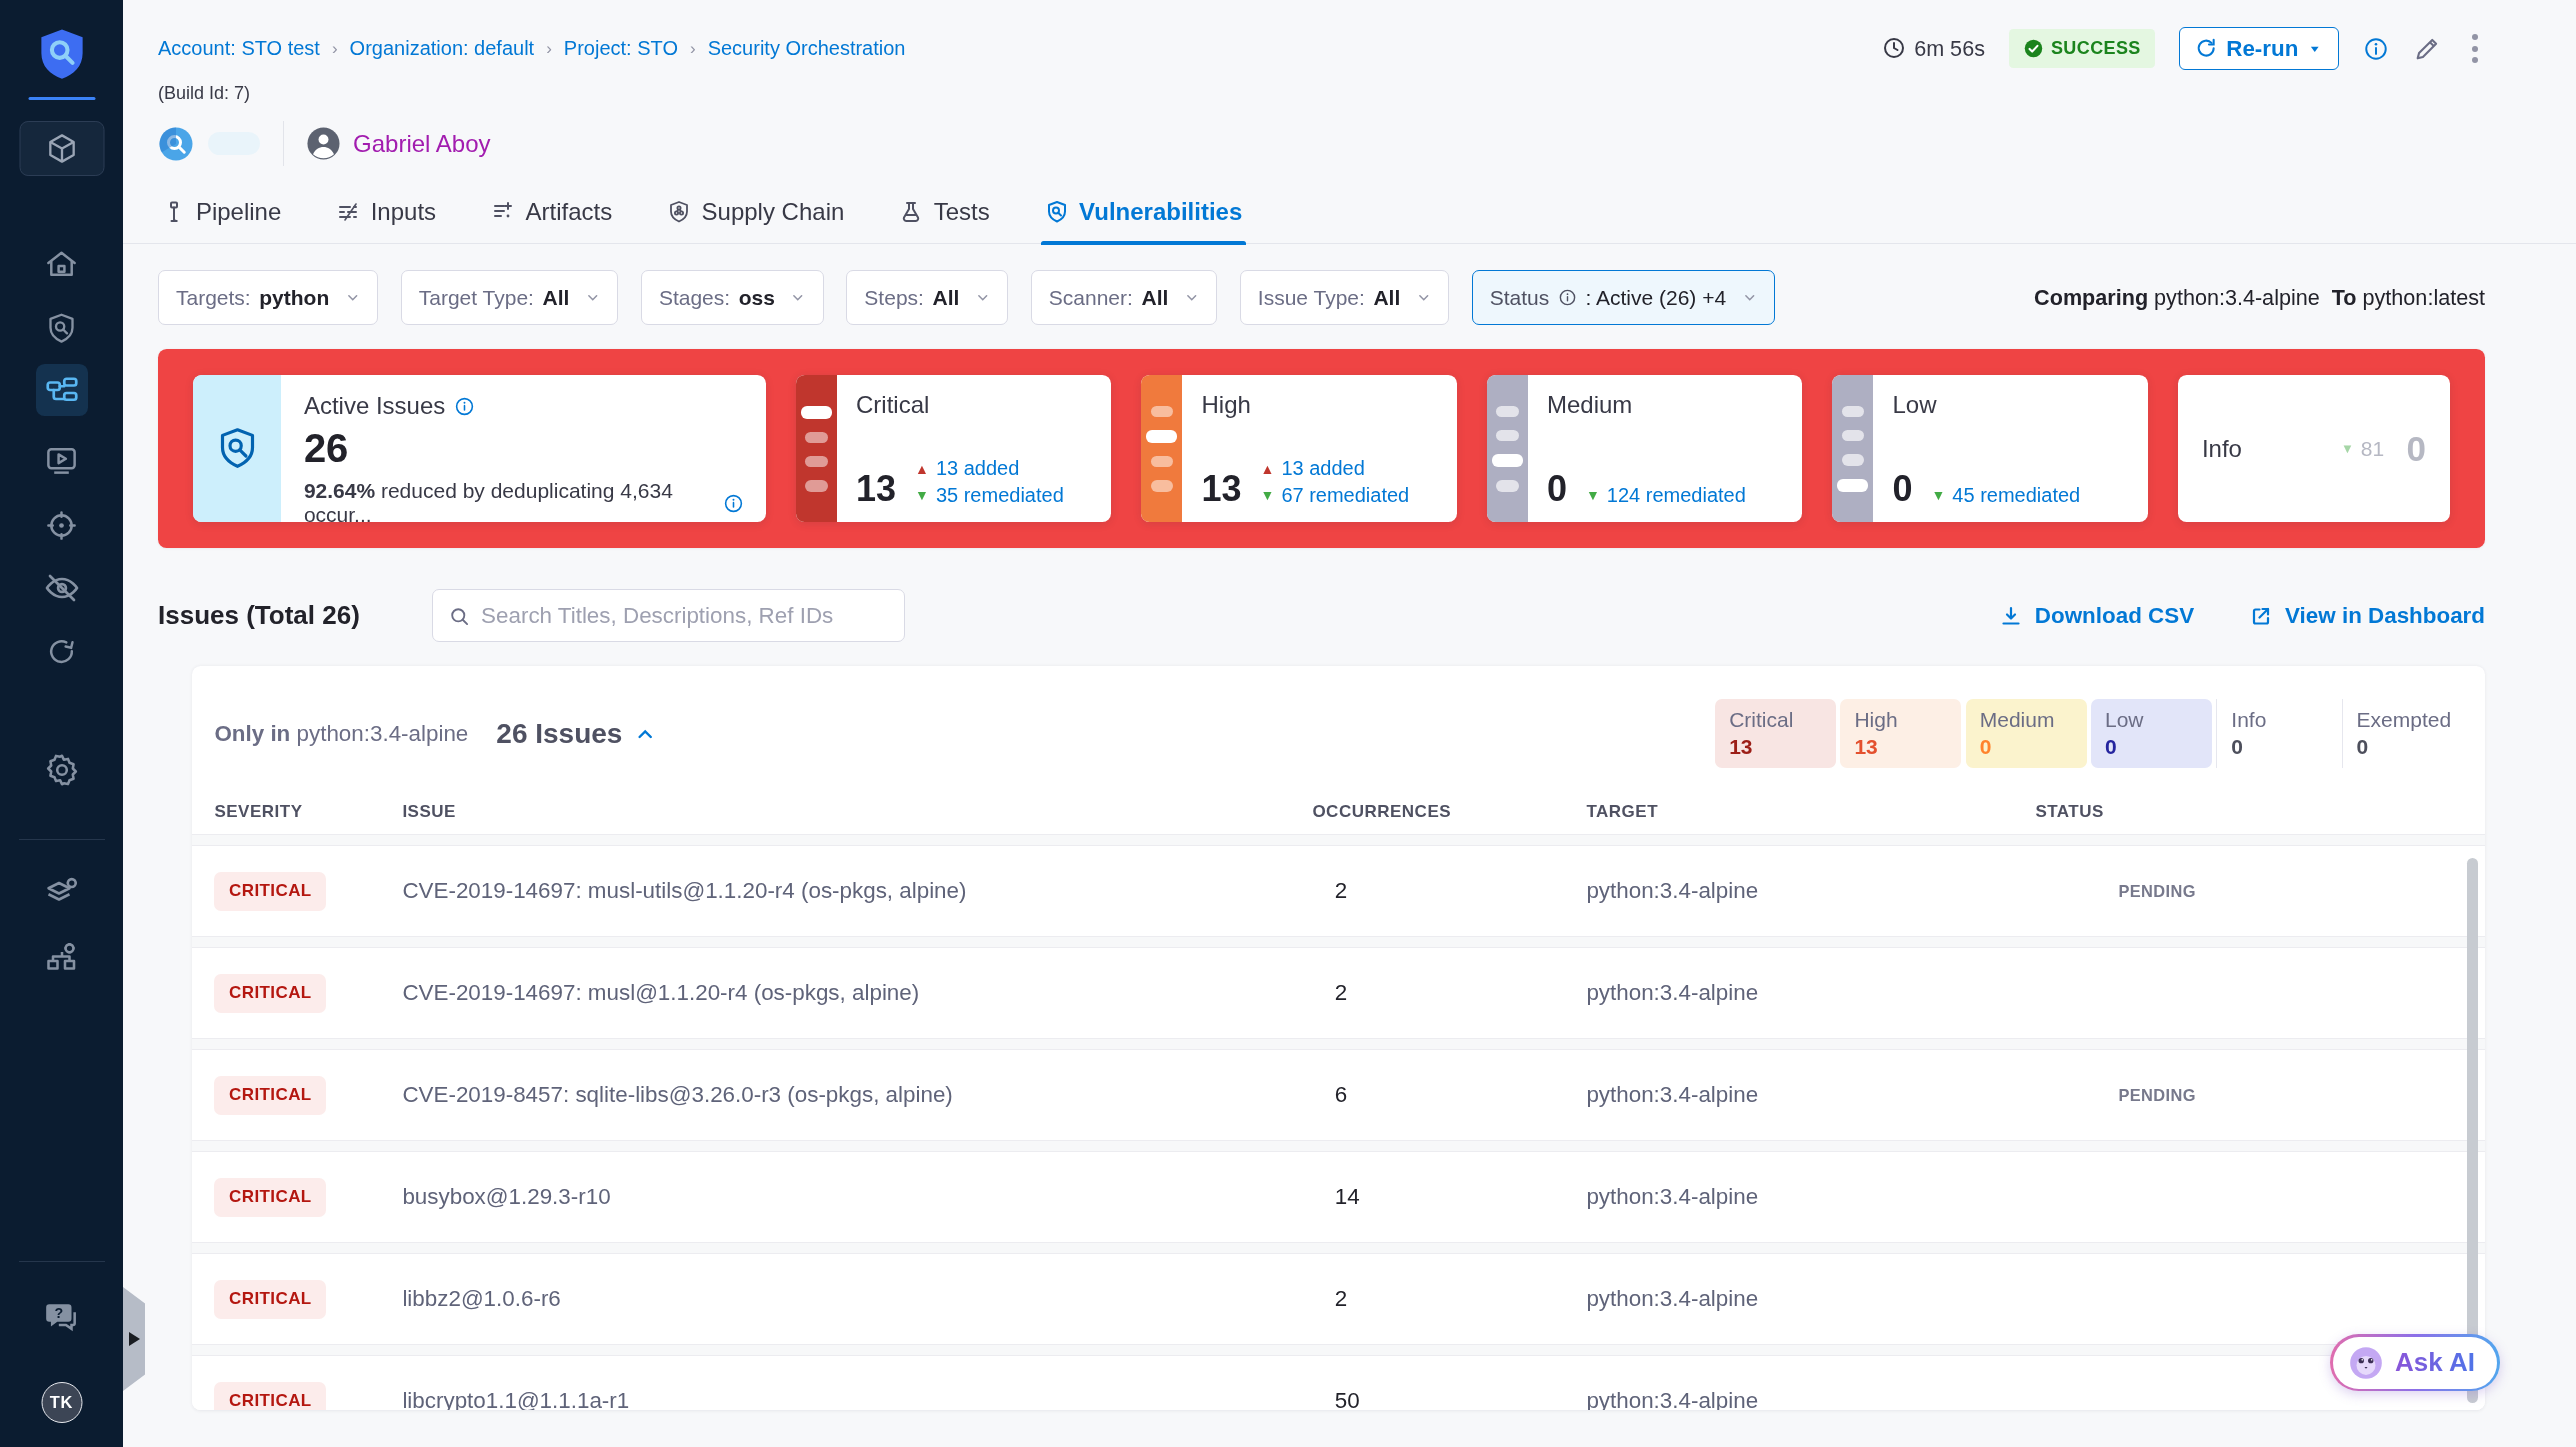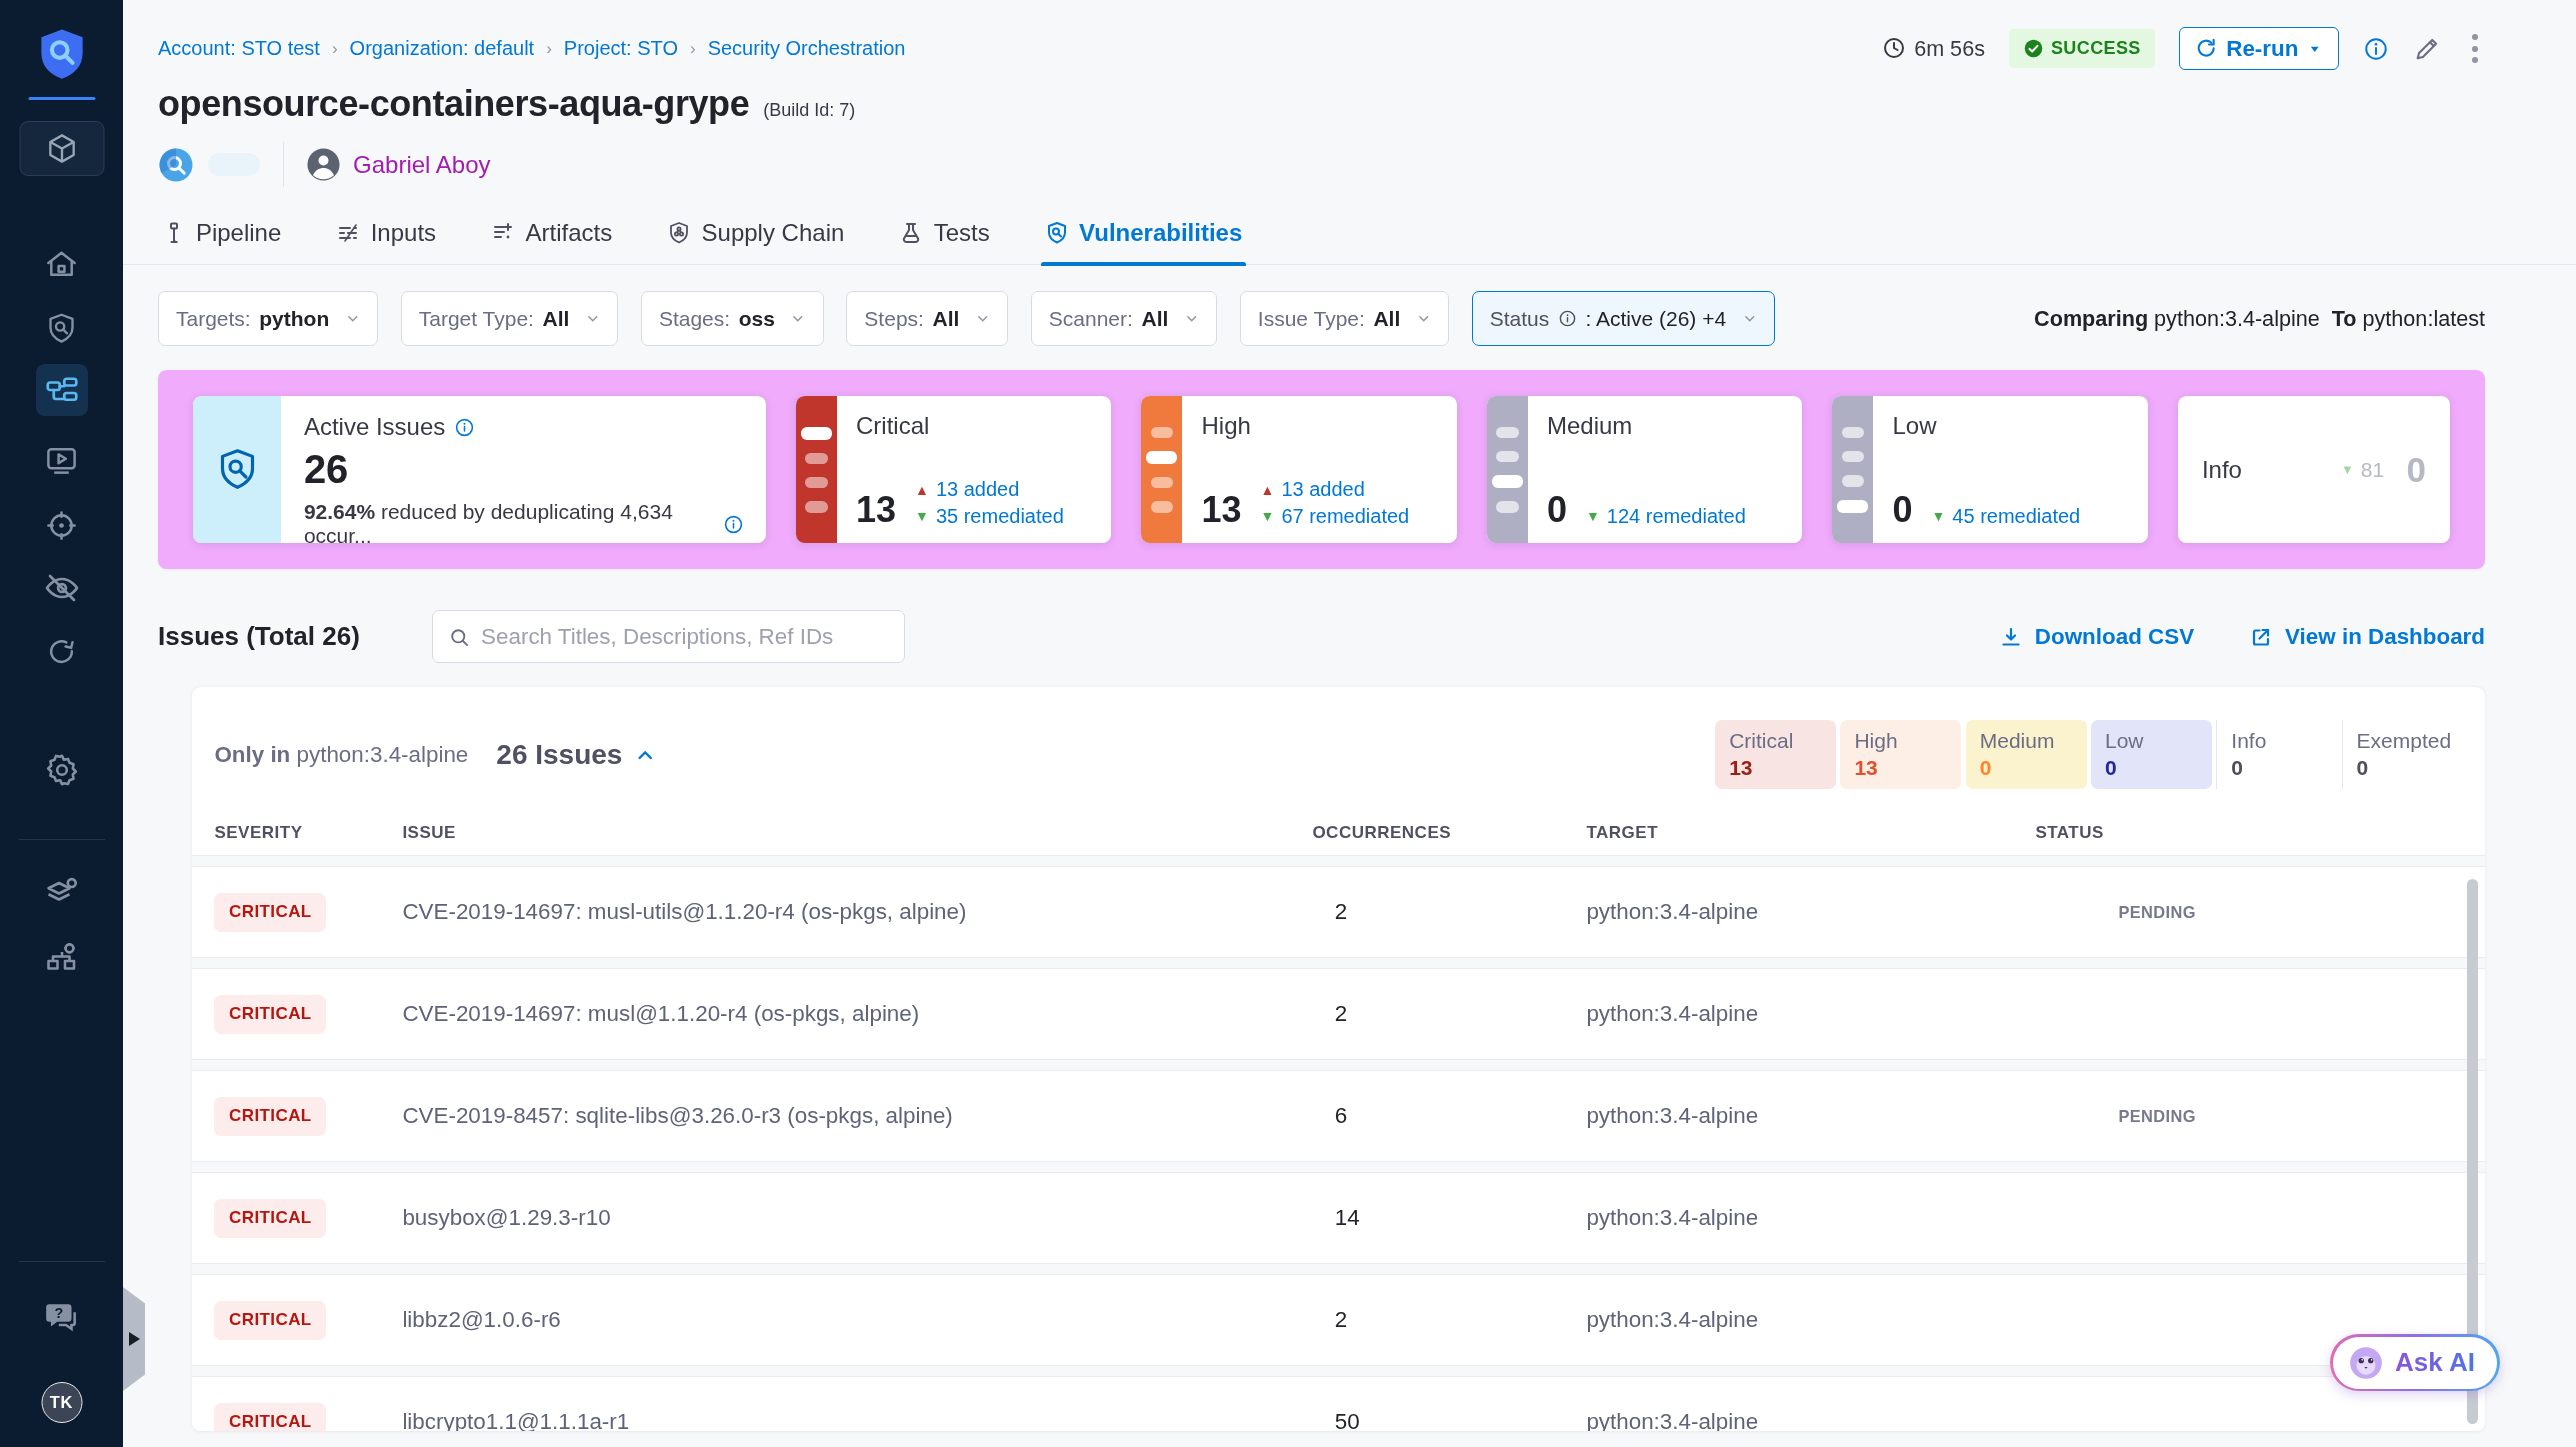--- a/index.html
+++ b/index.html
@@ -73,21 +73,21 @@
     display:flex; align-items:center; gap:8.6px; font-size:21px; }
   .pill .pl { color:#6b6d85; }
   .pill .pv { color:#22222a; font-weight:bold; }
   .pill .chev { color:#9294a5; margin-left:7px; }
   .pill.active-pill { border:1.7px solid #0278d5; background:#eef7fd; }
   .pill.active-pill .pl { color:#4f5162; }
   .comparing { margin-left:auto; font-size:21.6px; color:#22222a; }
   .comparing b { font-weight:bold; }
 
   
-  .summary-panel { margin-top:24px; background:#f0abfc; border-radius:8.6px; padding:26px 35px;
+  .summary-panel { margin-top:24px; background:#ef4444; border-radius:8.6px; padding:26px 35px;
     box-shadow:0 0.9px 2.6px rgba(40,41,61,.06); display:flex; gap:30px; align-items:flex-start; }
   .sum-card { background:#fff; border-radius:8.6px; box-shadow:0 1.7px 8.6px rgba(40,41,61,.12); display:flex; overflow:hidden; height:147px; }
   .card-active { width:583px; }
   .card-active .iconblock { width:95px; background:#cdeffc; display:flex; align-items:center; justify-content:center; color:#0263b0; }
   .card-active .body { padding:17px 22.4px; display:flex; flex-direction:column; }
   .card-title { font-size:24px; color:#383946; display:flex; align-items:center; gap:8.6px; }
   .big-num { font-size:40px; font-weight:bold; color:#22222a; margin-top:5.2px; }
   .dedup { margin-top:8.6px; font-size:21px; color:#383946; display:flex; align-items:center; gap:8.6px; }
   .dedup b { font-weight:bold; }
   .info-ic { color:#0278d5; }
@@ -371,21 +371,20 @@
       </span>
       <span class="kebab">
           <i></i>
           <i></i>
           <i></i>
         </span>
     </div>
   </div>
 
   <div class="title-row">
-    <span class="page-title">opensource-containers-aqua-grype</span>
     <span class="build-id">(Build Id: 7)</span>
   </div>
 
   <div class="byline">
     <span class="sto-dot">
       <svg width="36" height="36" viewBox="0 0 24 24">
           <circle cx="12" cy="12" r="11" fill="#4aa5e8"></circle>
           <circle cx="11" cy="11" r="4" fill="none" stroke="#fff" stroke-width="2"></circle>
           <line x1="14" y1="14" x2="17.5" y2="17.5" stroke="#fff" stroke-width="2" stroke-linecap="round"></line>
           <path d="M12 1a11 11 0 00-9.5 16.5L12 12V1z" fill="#2f7fd0" opacity=".55"></path>

